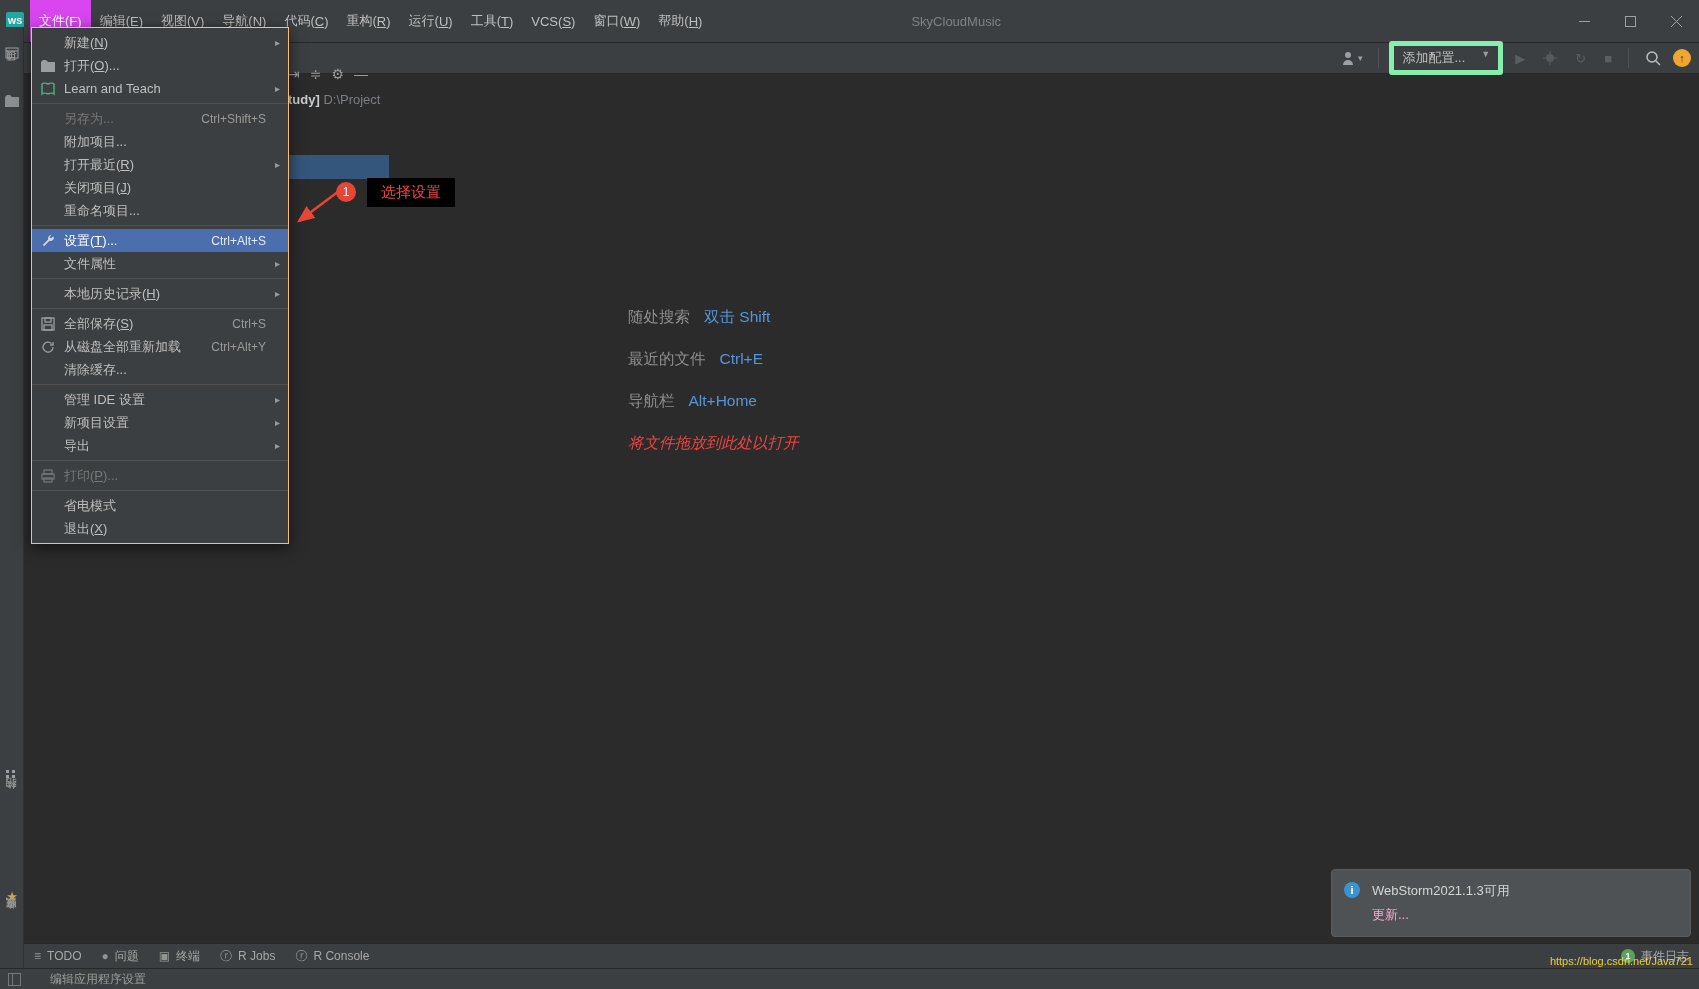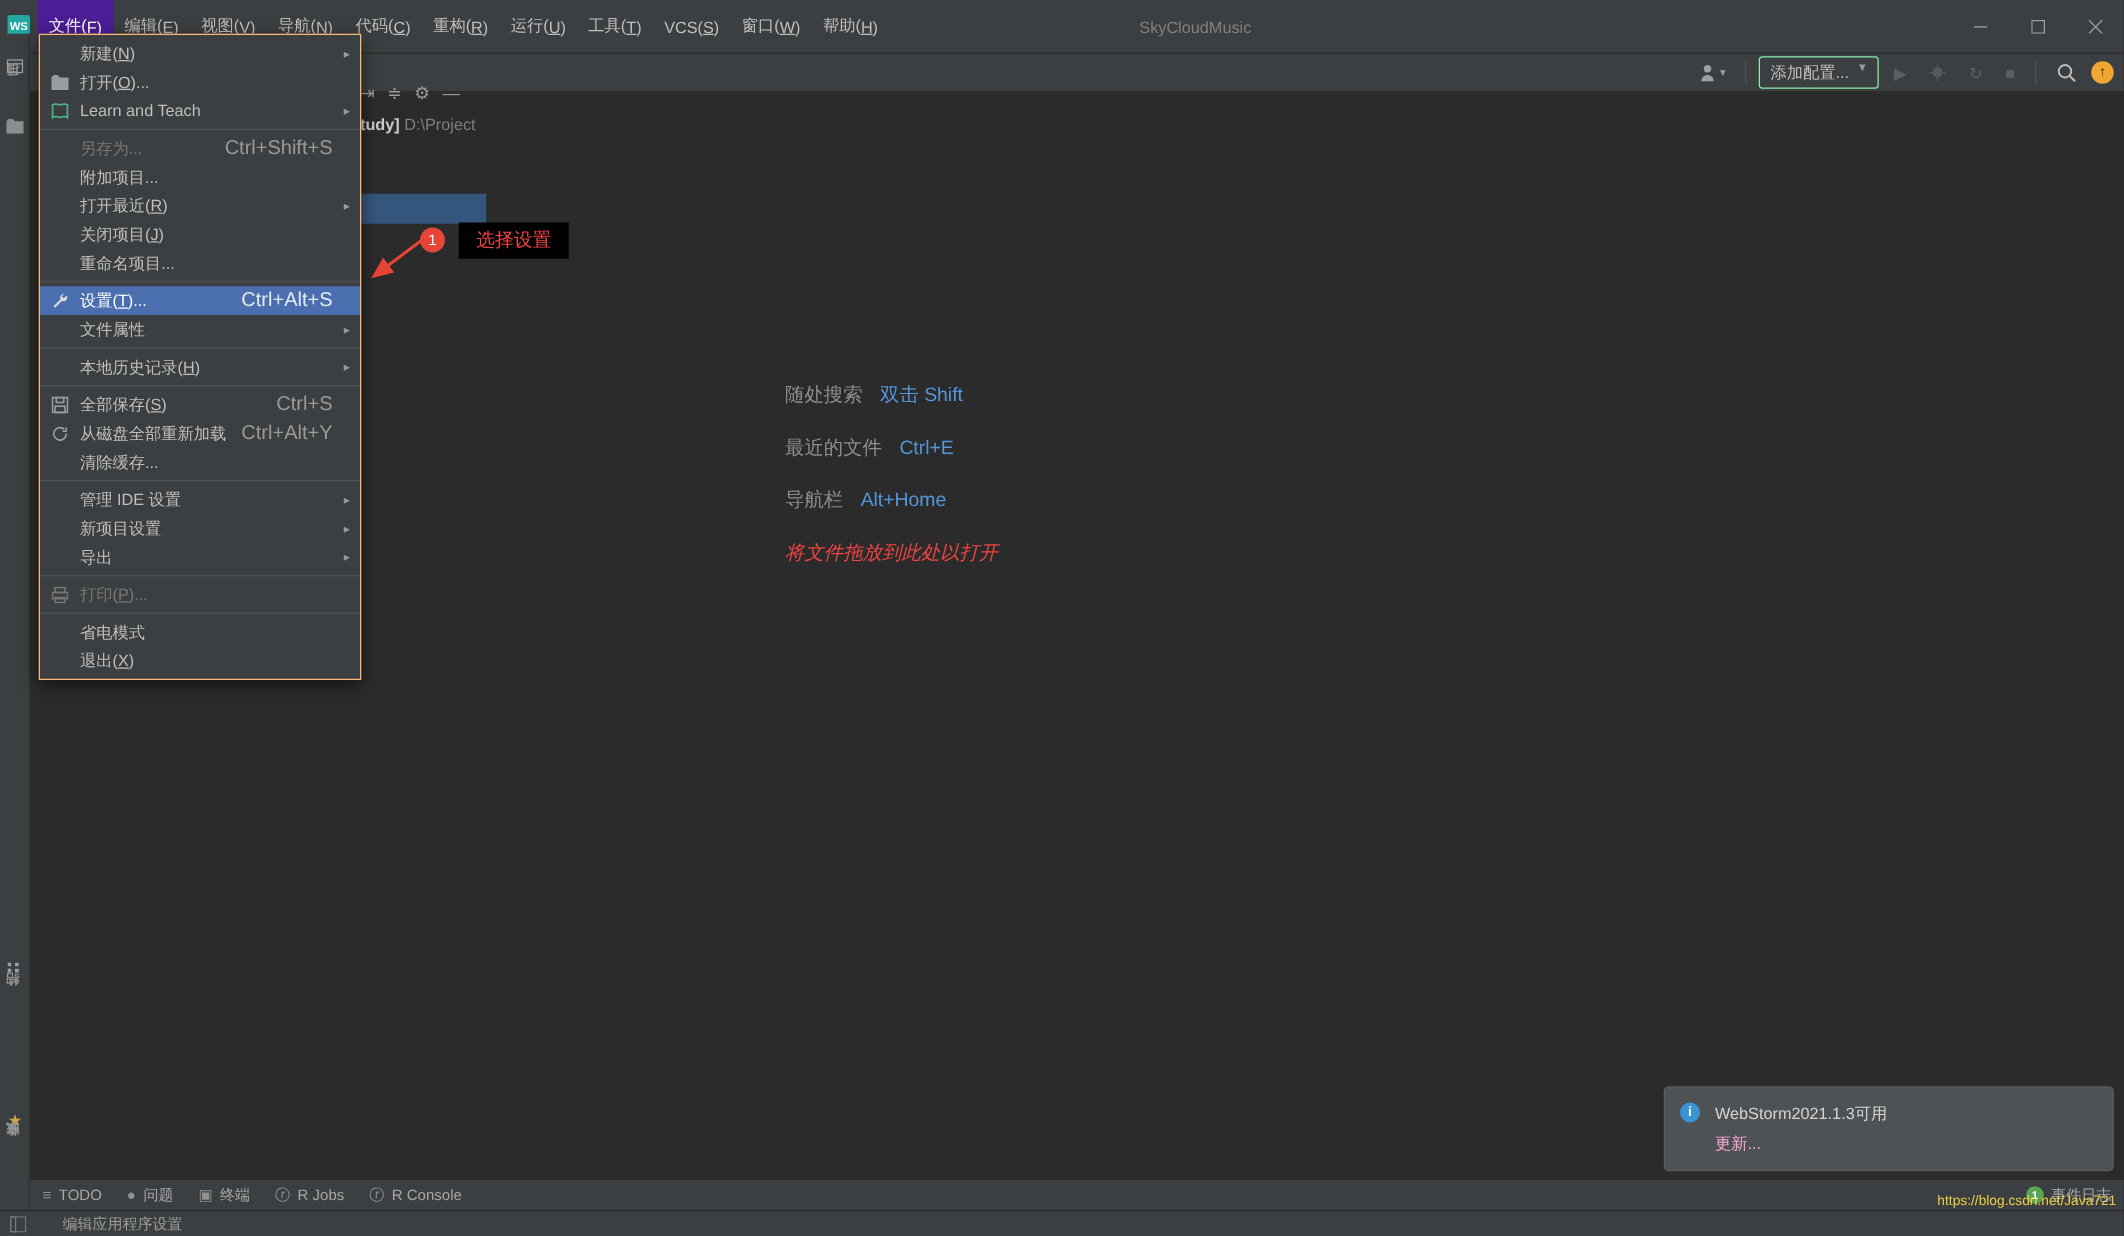--- a/index.html
+++ b/index.html
@@ -2,46 +2,46 @@
 <html><head>
 <meta charset="utf-8">
 <style>
   * { margin:0; padding:0; box-sizing:border-box; font-family:"Microsoft YaHei","Segoe UI",Arial,sans-serif; -webkit-font-smoothing:antialiased; }
   body { background:#2b2b2b; color:#bbbbbb; font-size:13px; overflow:hidden; width:1699px; height:989px; position:relative; }
   
   .titlebar { height:43px; background:#3c3f41; display:flex; align-items:center; border-bottom:1px solid #282828;}
   .ws-logo { width:18px;height:18px;margin:0 6px 0 6px; background:#21a6a0; border-radius:2px; position:relative; font-size:9px; font-weight:bold; color:#fff; display:flex;align-items:center;justify-content:center;}
   .menubar { display:flex; height:100%; }
   .menu-item { padding:0 9px; display:flex; align-items:center; cursor:default; color:#bfbfbf; white-space:nowrap;}
-  .menu-item.open { background:#4c1d95; color:#fff;}
+  .menu-item.open { background:#d946ef; color:#fff;}
   .menu-item .ul { text-decoration:underline; }
   .title-text { margin-left:200px; color:#808080; font-size:13px;}
   .win-controls { margin-left:auto; display:flex; height:100%; }
   .win-btn { width:46px; display:flex; align-items:center; justify-content:center; color:#a0a0a0;}
   .win-btn svg { width:11px;height:11px; stroke:#a0a0a0; fill:none; stroke-width:1;}
   
   .toolbar { height:31px; background:#3c3f41; border-bottom:1px solid #282828; display:flex; align-items:center; }
   .tb-left { display:flex; align-items:center; gap:2px; padding-left:4px;}
   .tb-icon { width:24px;height:24px; display:flex;align-items:center;justify-content:center; color:#9aa0a6;}
   .tb-right { margin-left:auto; display:flex; align-items:center; gap:6px; padding-right:8px; height:100%;}
   .tb-sep { width:1px; height:20px; background:#515151; margin:0 4px;}
   .tb-btn { padding:2px 6px; color:#8a8f94; display:flex;align-items:center;}
-  .add-config { border:1px solid #86efac; background:#3c3f41; padding:3px 8px; border-radius:3px; display:flex;align-items:flex-start; gap:6px; color:#bfbfbf;}
+  .add-config { border:5px solid #86efac; background:#3c3f41; padding:3px 8px; border-radius:3px; display:flex;align-items:flex-start; gap:16px; color:#bfbfbf;}
   .add-config .chev { font-size:9px; color:#9a9a9a;}
   .circle-up { width:18px;height:18px;border-radius:50%; background:#f0a732; display:flex;align-items:center;justify-content:center; color:#3c2a00; font-size:11px; font-weight:bold;}
   
   .left-gutter { position:absolute; left:0; top:27px; bottom:21px; width:24px; background:#3c3f41; border-right:1px solid #323232; }
   .left-gutter .vtab { writing-mode:vertical-rl; transform:rotate(180deg); font-size:11px; color:#9a9a9a; margin:10px auto; text-align:center;}
   .left-gutter .iconslot { width:24px;height:24px;display:flex;align-items:center;justify-content:center;margin-top:6px;}
   
   .dropdown { position:absolute; left:31px; top:27px; width:258px; background:#3c3f41; border:1px solid #fdba74; box-shadow:0 4px 14px rgba(0,0,0,.6); z-index:50; padding:3px 0;}
   .dd-item { height:23px; padding:0 22px 0 32px; display:flex; align-items:center; position:relative; color:#bfbfbf; white-space:nowrap;}
   .dd-item.sel { background:#4b6eaf; color:#ffffff;}
   .dd-item.dim { color:#777777;}
-  .dd-item .short { margin-left:auto; color:#9a9a9a; font-size:16px;}
+  .dd-item .short { margin-left:auto; color:#9a9a9a; font-size:12px;}
   .dd-item.sel .short { color:#e4e9f2;}
   .dd-item .chev { position:absolute; right:8px; font-size:10px; color:#9a9a9a;}
   .dd-item .ic { position:absolute; left:8px; width:16px;height:16px; display:flex;align-items:center;justify-content:center; color:#939699;}
   .dd-item .ul { text-decoration:underline;}
   .dd-sep { height:1px; background:#515151; margin:3px 0;}
   
   .projtool { position:absolute; left:288px; top:58px; width:103px; height:32px; display:flex;align-items:center; gap:10px; padding-left:0;}
   .projtool .ic { color:#9a9a9a; font-size:14px;}
   .breadcrumb { position:absolute; left:288px; top:92px; color:#7b7f83; font-size:13px;}
   .breadcrumb b { color:#c9cccf; font-weight:600;}

